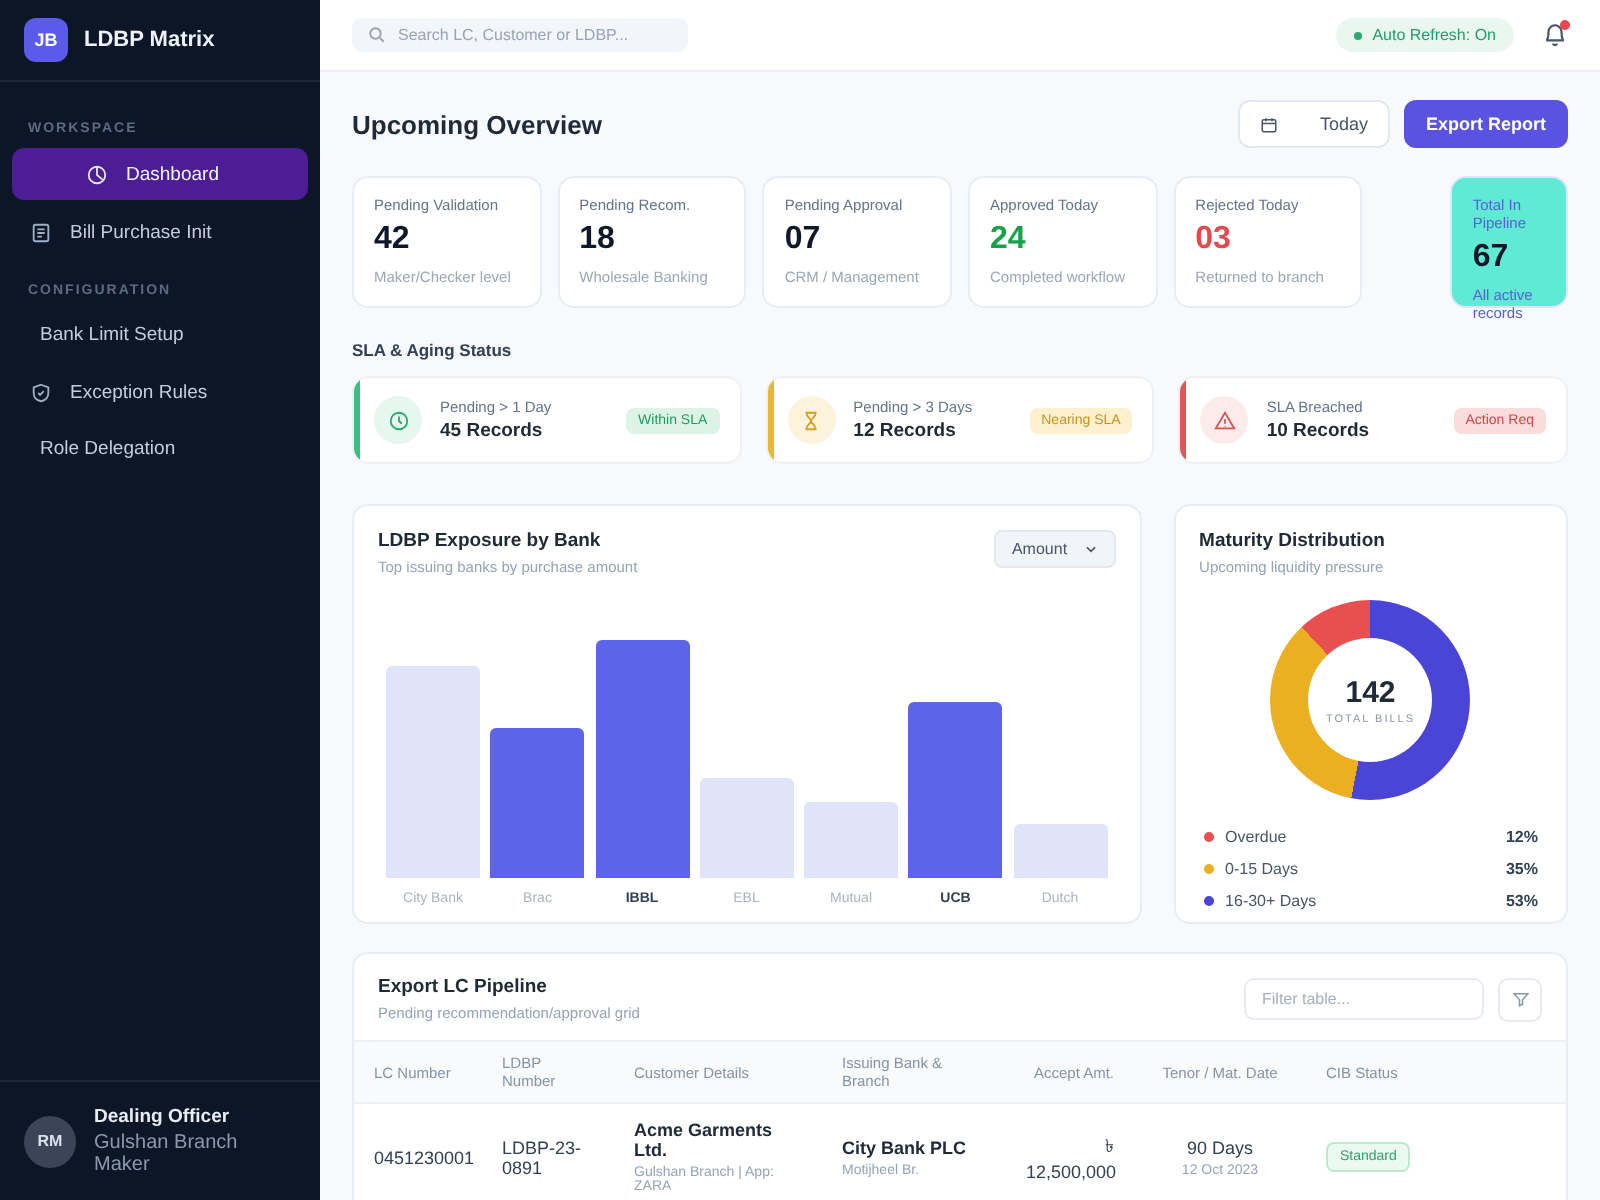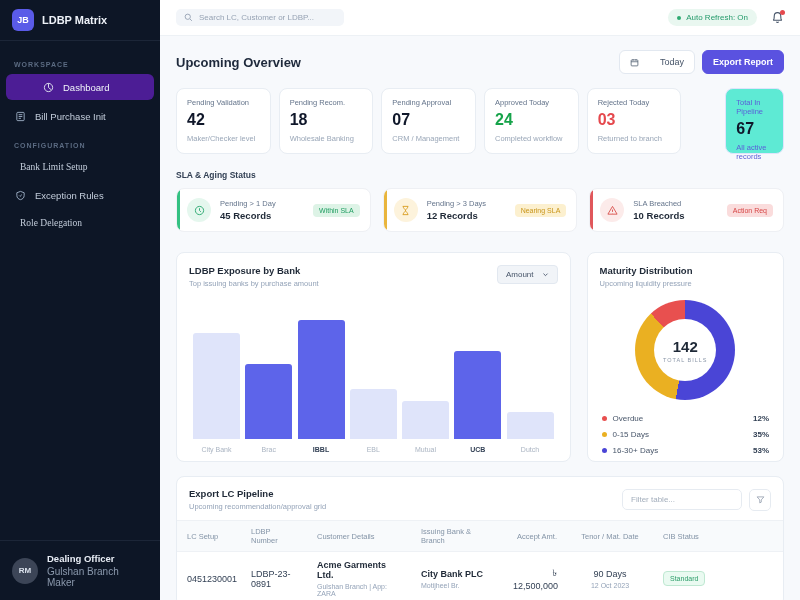--- a/index.html
+++ b/index.html
@@ -11,21 +11,21 @@
   .sidebar { width:160px; background:#0d1626; color:#c3cddb; display:flex; flex-direction:column; flex-shrink:0; }
   .logo-row { display:flex; align-items:center; gap:8px; padding:9px 12px; border-bottom:1px solid #1c2638; }
   .logo-badge { width:22px; height:22px; border-radius:6px; background:#5a5be8; color:#fff; font-size:9px; font-weight:bold; display:flex; align-items:center; justify-content:center; }
   .logo-title { font-size:11px; font-weight:bold; color:#eef2f8; }
   .nav { padding:10px 6px; flex:1; }
   .nav-section-label { font-size:7px; letter-spacing:1px; color:#5b6b82; padding:10px 8px 6px; font-weight:bold; }
   .nav-item { display:flex; align-items:center; gap:9px; padding:7px 8px; border-radius:6px; font-size:9.5px; color:#c3cddb; cursor:pointer; margin-bottom:3px; }
   .nav-item.active { background:#4c1d95; color:#f1f5f9;padding-left:36px; }
   .nav-item .ic { width:12px; height:12px; display:flex; align-items:center; justify-content:center; color:#9fb0c6; }
   .nav-item.active .ic { color:#e2e8f0; }
-  .nav-item.no-icon { padding-left:14px;font-family:Liberation Serif, serif; }
+  .nav-item.no-icon { padding-left:14px; }
   .user-row { display:flex; align-items:center; gap:9px; padding:12px; border-top:1px solid #1c2638; }
   .avatar { width:26px; height:26px; border-radius:50%; background:#3c4557; color:#dbe2ec; font-size:8px; font-weight:bold; display:flex; align-items:center; justify-content:center; flex-shrink:0; }
   .user-name { font-size:9.5px; color:#e8edf5; font-weight:bold; }
   .user-role { font-size:10px; color:#8b99ad; margin-top:2px; }
 
   
   .main { flex:1; display:flex; flex-direction:column; min-width:0; }
   .topbar { height:36px; background:#fff; border-bottom:1px solid #edf1f5; display:flex; align-items:center; padding:0 16px; gap:12px; flex-shrink:0; }
   .search-box { display:flex; align-items:center; gap:6px; background:#f2f5f9; border-radius:5px; padding:4px 8px; width:168px; color:#97a3b4; }
   .search-box input { border:none; background:transparent; outline:none; font-size:8px; color:#475569; width:100%; font-family:"Liberation Sans",sans-serif; }
@@ -349,21 +349,21 @@
               <span class="legend-pct">53%</span>
             </div>
           </div>
         </div>
       </div>
 
       <div class="card table-card">
         <div class="table-head">
           <div>
             <div class="card-title">Export LC Pipeline</div>
-            <div class="card-sub">Upcoming recommendation/approval grid</div>
+            <div class="card-sub">Pending recommendation/approval grid</div>
           </div>
           <div class="table-tools">
             <input type="text" class="filter-input" placeholder="Filter table..." style="">
             <div class="filter-btn">
               <svg width="9" height="9" viewBox="0 0 24 24" fill="none" stroke="currentColor" stroke-width="2">
                   <path d="M3 5h18l-7 8v6l-4 2v-8z"></path>
                 </svg>
             </div>
           </div>
         </div>
@@ -373,21 +373,21 @@
               <col style="width:66px">
               <col style="width:104px">
               <col style="width:92px">
             <col style="width:64px">
               <col style="width:86px">
               <col style="width:76px">
               <col style="width:64px">
           </colgroup>
           <thead>
             <tr>
-              <th>LC Setup</th>
+              <th>LC Number</th>
               <th>LDBP Number</th>
               <th>Customer Details</th>
               <th>Issuing Bank &amp; Branch</th>
               <th class="col-amt">Accept Amt.</th>
               <th class="col-center">Tenor / Mat. Date</th>
               <th>CIB Status</th>
               <th></th>
             </tr>
           </thead>
           <tbody>

